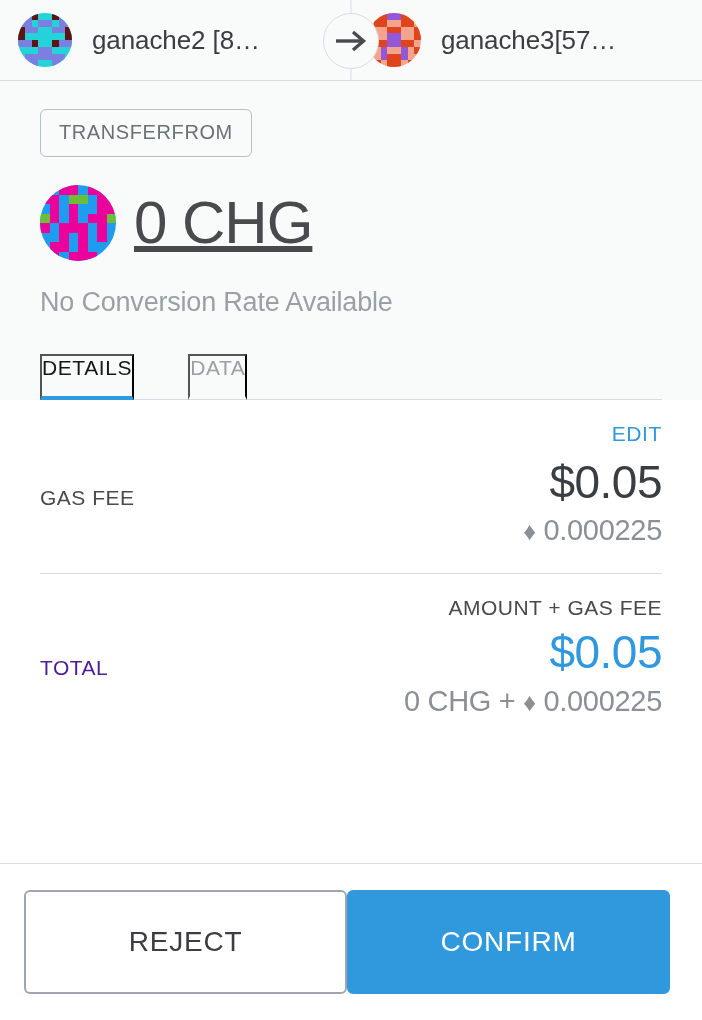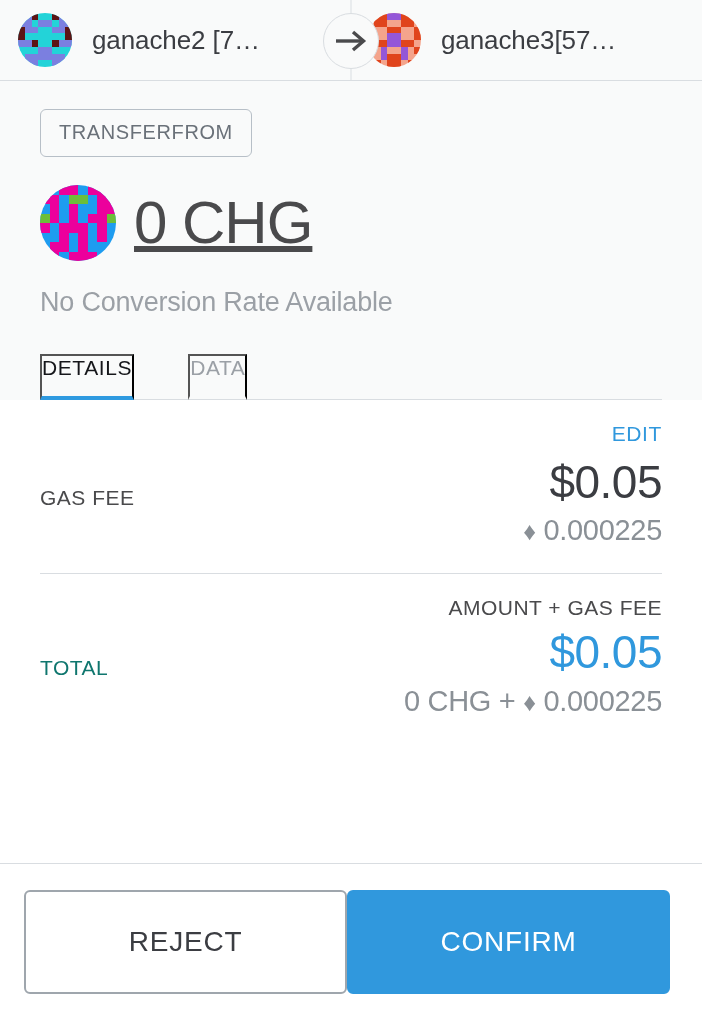--- a/index.html
+++ b/index.html
@@ -232,21 +232,21 @@
   }
   .total-row {
     display: flex;
     align-items: flex-start;
     justify-content: space-between;
     margin-top: 8px;
   }
   .total-label {
     font-size: 21px;
     letter-spacing: 0.5px;
-    color: #0f766e;
+    color: #4c1d95;
     padding-top: 28px;
   }
   .total-values { text-align: right; }
   .total-fiat {
     font-size: 46px;
     color: #3098dd;
     line-height: 1.05;
     letter-spacing: -0.5px;
   }
   .total-native {
@@ -308,21 +308,21 @@
           <rect x="5" y="2" width="2" height="1" fill="#7b7fe0"></rect>
           <rect x="2" y="4" width="1" height="1" fill="#5c1414"></rect>
           <rect x="5" y="4" width="1" height="1" fill="#5c1414"></rect>
           <rect x="0" y="4" width="2" height="1" fill="#7b7fe0"></rect>
           <rect x="6" y="4" width="2" height="1" fill="#7b7fe0"></rect>
           <rect x="3" y="5" width="2" height="2" fill="#7b7fe0"></rect>
           <rect x="1" y="6" width="2" height="2" fill="#7b7fe0"></rect>
           <rect x="5" y="6" width="2" height="2" fill="#7b7fe0"></rect>
         </svg>
       </span>
-      <span class="account-name">ganache2 [7…</span>
+      <span class="account-name">ganache2 [8…</span>
     </div>
 
     <div class="arrow-wrap">
       <span class="arrow-line"></span>
       <span class="arrow-circle">
         <svg width="34" height="26" viewBox="0 0 34 26">
           <path d="M2 13 H27" stroke="#4a4a4c" stroke-width="3.4" fill="none" stroke-linecap="butt"></path>
           <path d="M19 4 L29.5 13 L19 22" stroke="#4a4a4c" stroke-width="3.4" fill="none" stroke-linecap="butt" stroke-linejoin="miter"></path>
         </svg>
       </span>

